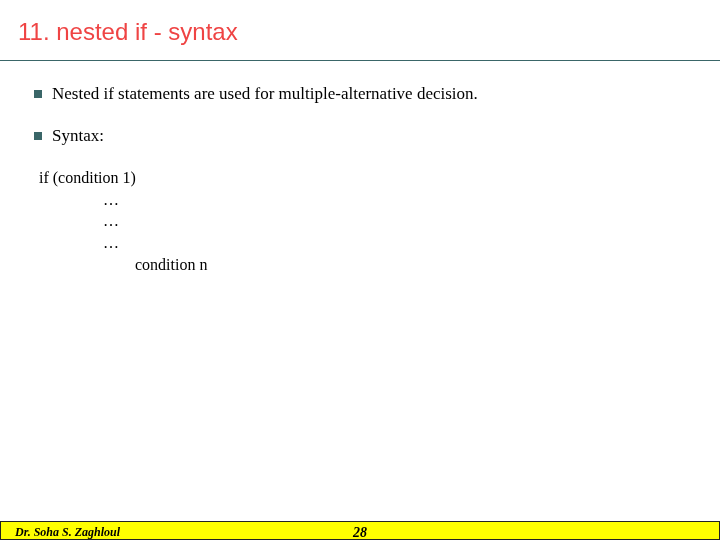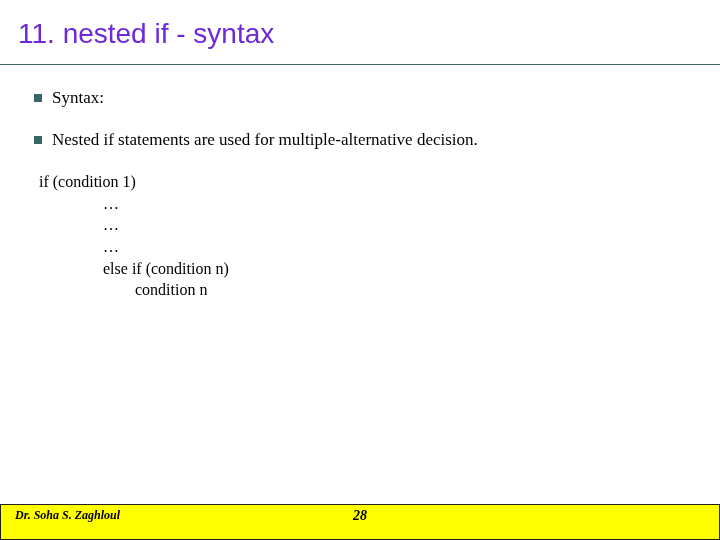--- a/index.html
+++ b/index.html
@@ -6,22 +6,22 @@
     body {
       width: 720px;
       height: 540px;
       background: #fff;
       font-family: "Times New Roman", Times, serif;
       position: relative;
       color: #000;
     }
     .title {
       font-family: Arial, Helvetica, sans-serif;
-      font-size: 28px;
-      color: #6d28d9;
+      font-size: 24px;
+      color: #ef4444;
       padding: 18px 0 14px 18px;
       font-weight: 400;
     }
     .hr {
       border: none;
       border-top: 1px solid #3a6668;
       margin: 0 0 22px 0;
     }
     .bullets { padding-left: 34px; }
     .bullet-item {
@@ -42,21 +42,21 @@
       padding-left: 39px;
       font-size: 16px;
       line-height: 1.35;
     }
     .in1 { padding-left: 32px; }
     .in2 { padding-left: 64px; }
     .in3 { padding-left: 96px; }
     .footer {
       position: absolute;
       left: 0; right: 0; bottom: 0;
-      height: 36px;
+      height: 19px;
       background: #ffff00;
       border: 1px solid #222;
     }
     .author {
       position: absolute;
       left: 14px;
       top: 3px;
       font-family: "Comic Sans MS", cursive;
       font-weight: bold;
       font-style: italic;
@@ -75,33 +75,32 @@
   </style>
 </head>
 <body>
 
 <div class="title">11.  nested if - syntax</div>
 <hr class="hr">
 
 <div class="bullets">
   <div class="bullet-item">
     <div class="sq"></div>
-    <div class="btxt">Syntax:</div>
+    <div class="btxt">Nested if statements are used for multiple-alternative decision.</div>
   </div>
   <div class="bullet-item">
     <div class="sq"></div>
-    <div class="btxt">Nested if statements are used for multiple-alternative decision.</div>
+    <div class="btxt">Syntax:</div>
   </div>
 </div>
 
 <div class="syntax-block">
   <div>if (condition 1)</div>
   <div class="in2">…</div>
   <div class="in2">…</div>
   <div class="in2">…</div>
-  <div class="in2">else if (condition n)</div>
   <div class="in3">condition n</div>
 </div>
 
 <div class="footer">
   <div class="author">Dr. Soha S. Zaghloul</div>
   <div class="pagenum">28</div>
 </div>
 
 </body></html>

